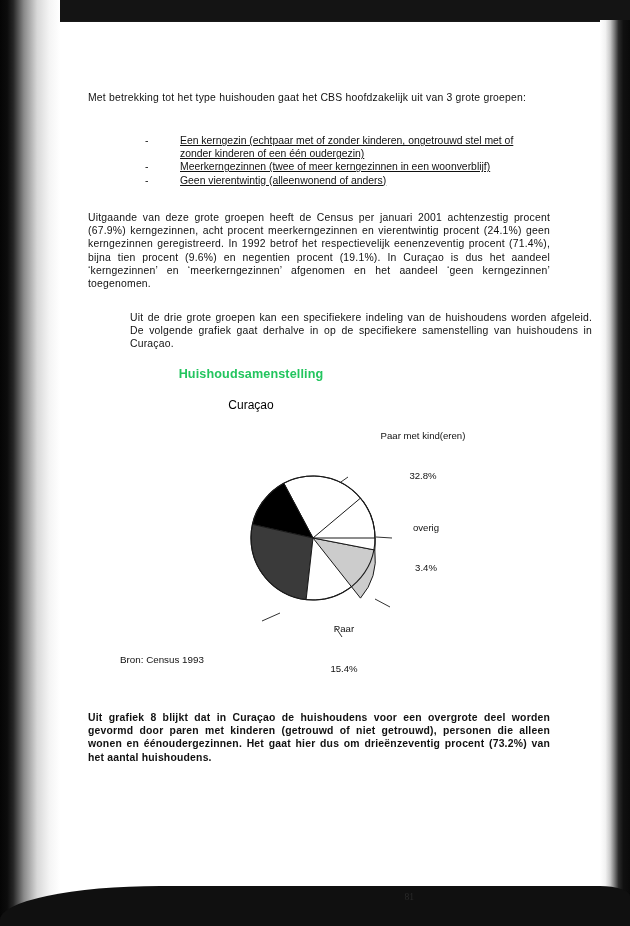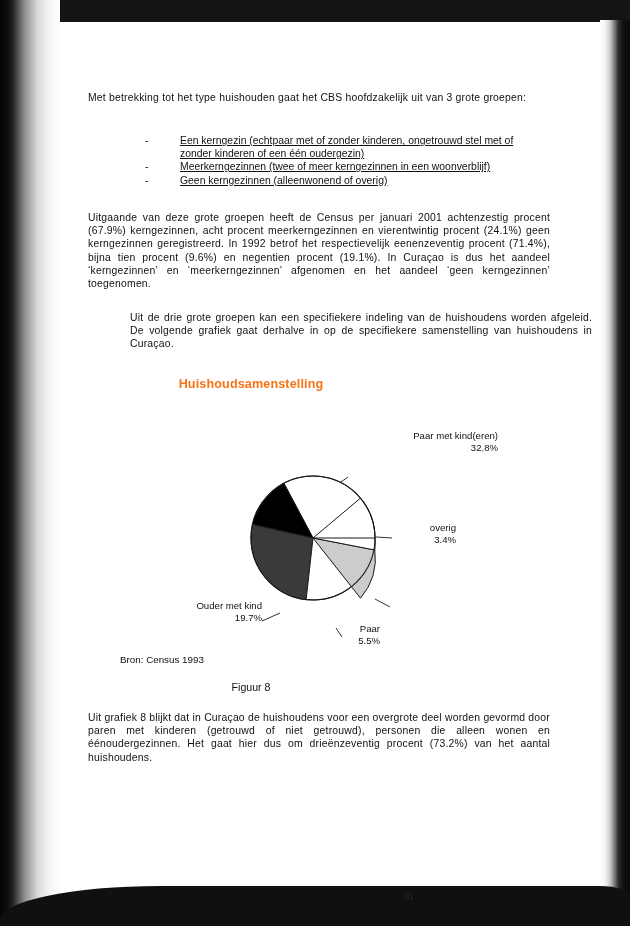--- a/index.html
+++ b/index.html
@@ -109,25 +109,25 @@
   }
   .bullet-dash {
     width: 35px;
     flex: 0 0 35px;
   }
   .bullet-text { flex: 1 1 auto; text-decoration: underline; }
 
   .chart-title {
     position: absolute;
     left: 0; right: 0;
-    top: 377px;
+    top: 367px;
     text-align: center;
     font-size: 12.6px;
     font-weight: bold;
-    color: #f97316;
+    color: #22c55e;
     letter-spacing: 0.01em;
   }
   .chart-subtitle {
     position: absolute;
     left: 0; right: 0;
     top: 398px;
     text-align: center;
     font-size: 12px;
     color: #000;
   }
@@ -142,22 +142,22 @@
   }
   .chart-area svg { display: block; }
 
   .pie-label {
     position: absolute;
     font-size: 9.6px;
     line-height: 11.6px;
     color: #111;
     white-space: nowrap;
   }
-  .pie-label .pct { display: block; }
-  .lbl-c { text-align: right; }
+  .pie-label .pct { display: block; margin-top: 28px; }
+  .lbl-c { text-align: center; }
 
   .source-note {
     position: absolute;
     left: 120px;
     top: 654px;
     font-size: 9.8px;
     color: #111;
   }
   .figure-caption {
     position: absolute;
@@ -196,29 +196,30 @@
       <div class="bullet-row">
         <span class="bullet-dash">-</span>
         <span class="bullet-text">Een kerngezin (echtpaar met of zonder kinderen, ongetrouwd stel met  of zonder kinderen of een één oudergezin)</span>
       </div>
       <div class="bullet-row">
         <span class="bullet-dash">-</span>
         <span class="bullet-text">Meerkerngezinnen (twee of meer kerngezinnen in een woonverblijf)</span>
       </div>
       <div class="bullet-row">
         <span class="bullet-dash">-</span>
-        <span class="bullet-text">Geen kerngezinnen (alleenwonend of overig)</span>
+        <span class="bullet-text">Geen vierentwintig (alleenwonend of anders)</span>
       </div>
     </div>
 
     <div class="para" style="left:88px; top:211px; width:462px;">Uitgaande van deze grote groepen heeft de Census per januari 2001 achtenzestig procent (67.9%) kerngezinnen, acht procent meerkerngezinnen en vierentwintig procent (24.1%) geen kerngezinnen geregistreerd. In 1992 betrof het respectievelijk eenenzeventig procent (71.4%), bijna tien procent (9.6%) en negentien procent (19.1%). In Curaçao is dus het aandeel ‘kerngezinnen’ en ‘meerkerngezinnen’ afgenomen en het aandeel ‘geen kerngezinnen’ toegenomen.</div>
 
     <div class="para" style="left:88px; top:311px; width:462px;margin-left:42px;">Uit de drie grote groepen kan een specifiekere indeling van de huishoudens worden afgeleid. De volgende grafiek gaat derhalve in op de specifiekere samenstelling van huishoudens in Curaçao.</div>
 
     <div class="chart-title">Huishoudsamenstelling</div>
+    <div class="chart-subtitle">Curaçao</div>
 
     <div class="chart-area">
       <svg width="440" height="240" viewBox="0 0 440 240">
 
         <g stroke="#1a1a1a" stroke-width="0.9" fill="none">
           <line x1="231" y1="64" x2="248" y2="52"></line>
           <line x1="179" y1="96" x2="162" y2="92"></line>
           <line x1="180" y1="188" x2="162" y2="196"></line>
           <line x1="236" y1="203" x2="242" y2="212"></line>
           <line x1="275" y1="174" x2="290" y2="182"></line>
@@ -242,39 +243,34 @@
           <circle cx="213" cy="113" r="62" fill="none" stroke="#1a1a1a" stroke-width="1.1"></circle>
         </g>
       </svg>
 
       <div class="pie-label lbl-c" style="left:248px; top:5px; width:150px;">
         <span>Paar met kind(eren)</span>
         <span class="pct">32.8%</span>
       </div>
 
 
-      <div class="pie-label lbl-c" style="left:22px; top:175px; width:140px;">
-        <span>Ouder met kind</span>
-        <span class="pct">19.7%</span>
-      </div>
 
       <div class="pie-label lbl-c" style="left:208px; top:198px; width:72px;">
         <span>Paar</span>
-        <span class="pct">5.5%</span>
+        <span class="pct">15.4%</span>
       </div>
 
 
       <div class="pie-label lbl-c" style="left:296px; top:97px; width:60px;">
         <span>overig</span>
         <span class="pct">3.4%</span>
       </div>
     </div>
 
     <div class="source-note">Bron: Census 1993</div>
 
-    <div class="figure-caption">Figuur 8</div>
-
-    <div class="para" style="left:88px; top:711px; width:462px;">Uit grafiek 8 blijkt dat in Curaçao de huishoudens voor een overgrote deel worden gevormd door paren met kinderen (getrouwd of niet getrouwd), personen die alleen wonen en éénoudergezinnen. Het gaat hier dus om drieënzeventig procent (73.2%) van het aantal huishoudens.</div>
+
+    <div class="para" style="left:88px; top:711px; width:462px;font-weight:bold;">Uit grafiek 8 blijkt dat in Curaçao de huishoudens voor een overgrote deel worden gevormd door paren met kinderen (getrouwd of niet getrouwd), personen die alleen wonen en éénoudergezinnen. Het gaat hier dus om drieënzeventig procent (73.2%) van het aantal huishoudens.</div>
 
     <div class="page-number">81</div>
 
   </div>
 </div>
 
 </body></html>

